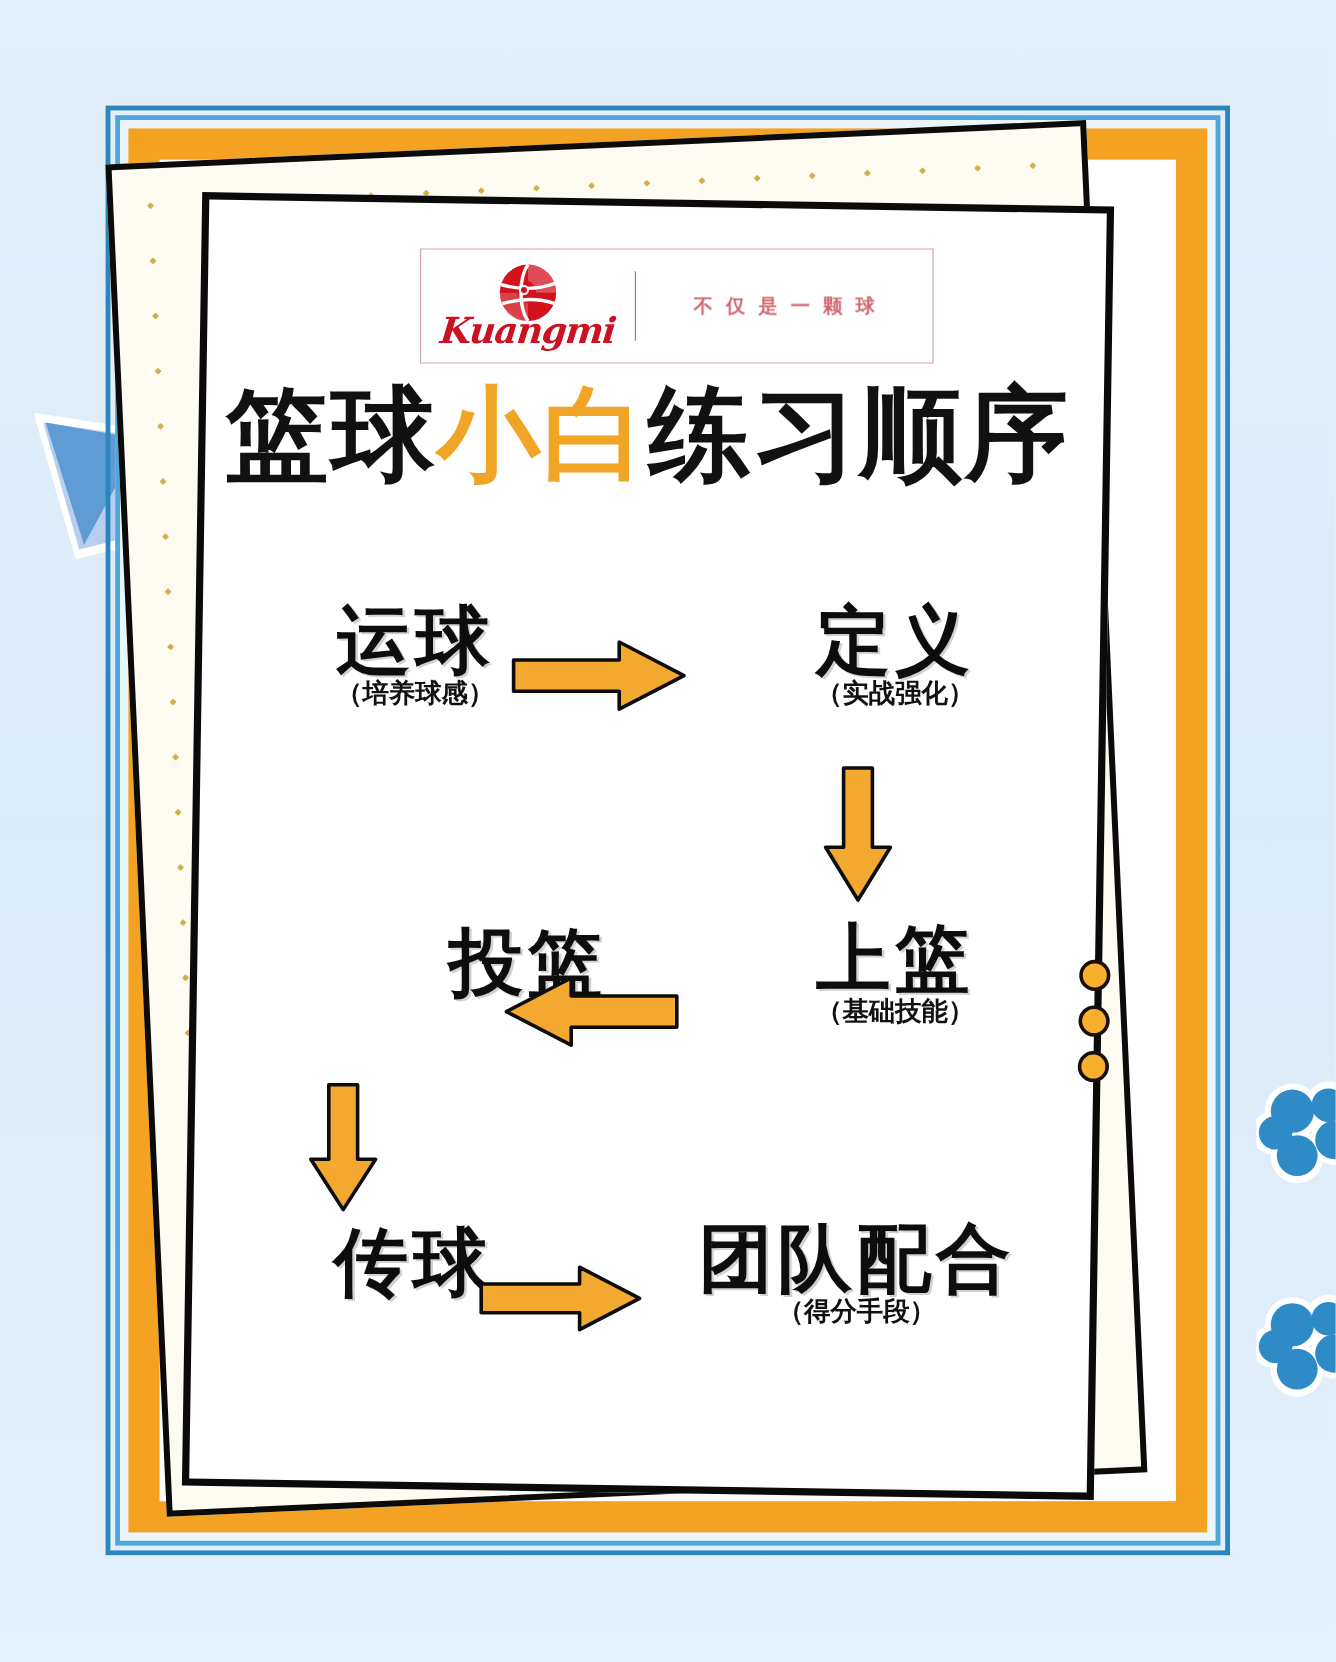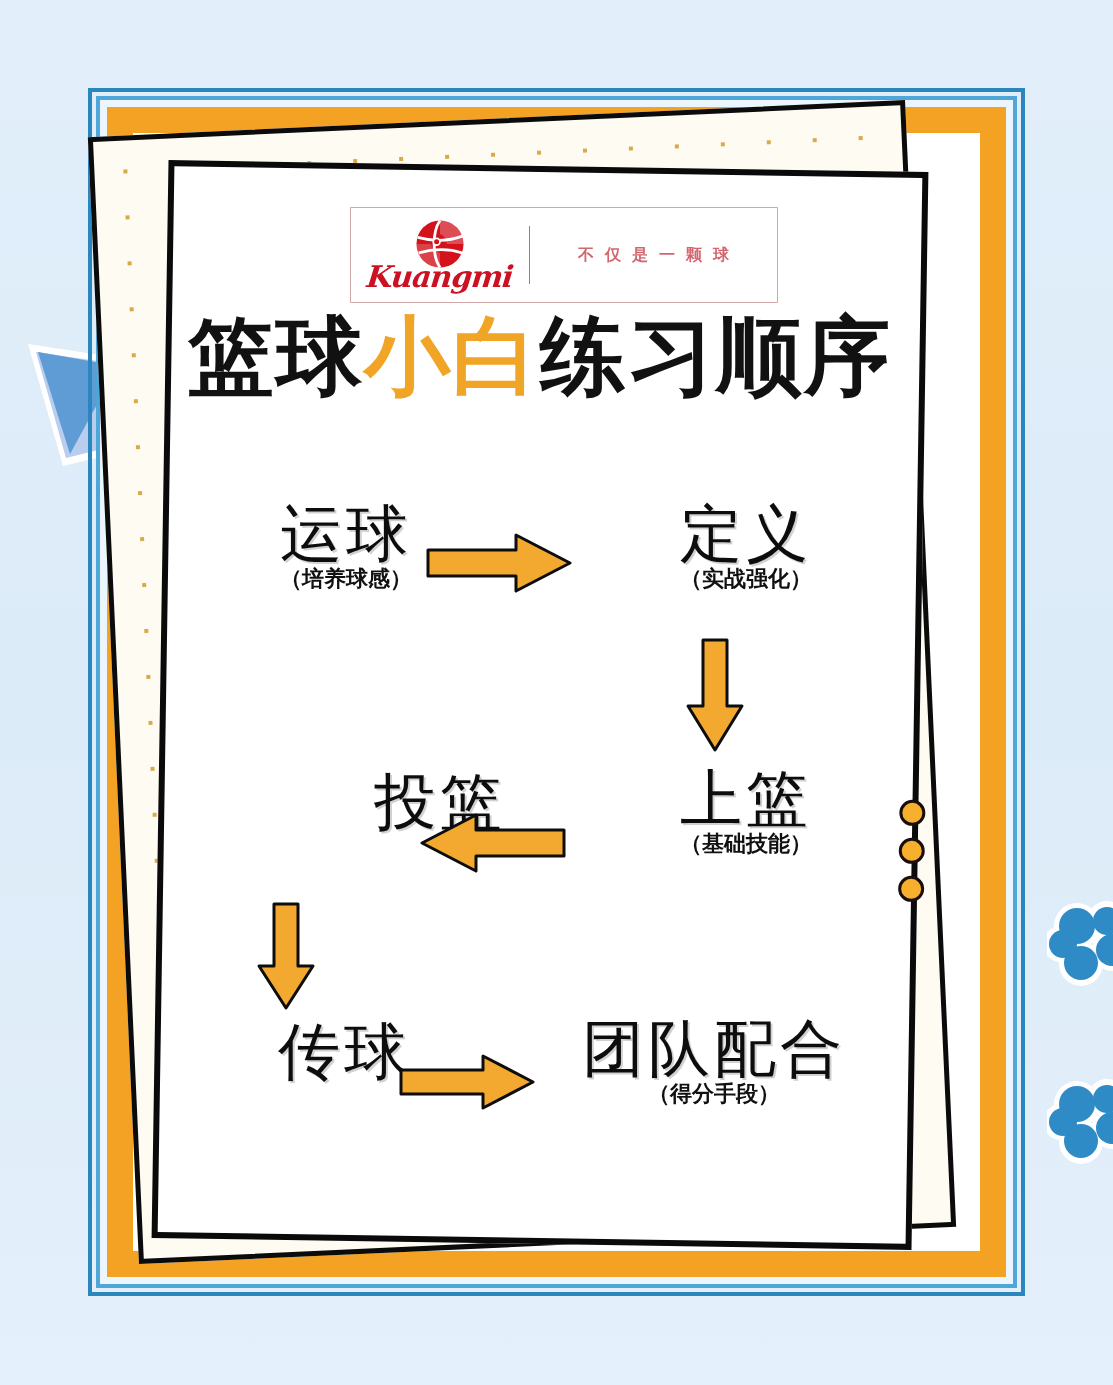--- a/index.html
+++ b/index.html
@@ -202,35 +202,35 @@
     left: 0;
     right: 0;
     top: 148px;
     text-align: center;
     font-size: 86px;
     font-weight: 900;
     color: #111111;
     letter-spacing: 2px;
     line-height: 1;
     white-space: nowrap;
-    font-family: Liberation Mono, monospace;
+    font-family: Liberation Sans, sans-serif;
   }
   .poster-title .hl {
     color: #f0a527;
   }
 
   
   .node {
     position: absolute;
     text-align: center;
     white-space: nowrap;
   }
   .node-title {
     font-size: 62px;
-    font-weight: 400;
+    font-weight: 700;
     color: #0d0d0d;
     line-height: 1.02;
     letter-spacing: 4px;
     text-shadow: 2px 2px 0 rgba(0,0,0,0.18);
   }
   .node-sub {
     font-size: 22px;
     font-weight: 700;
     color: #111111;
     line-height: 1.1;

